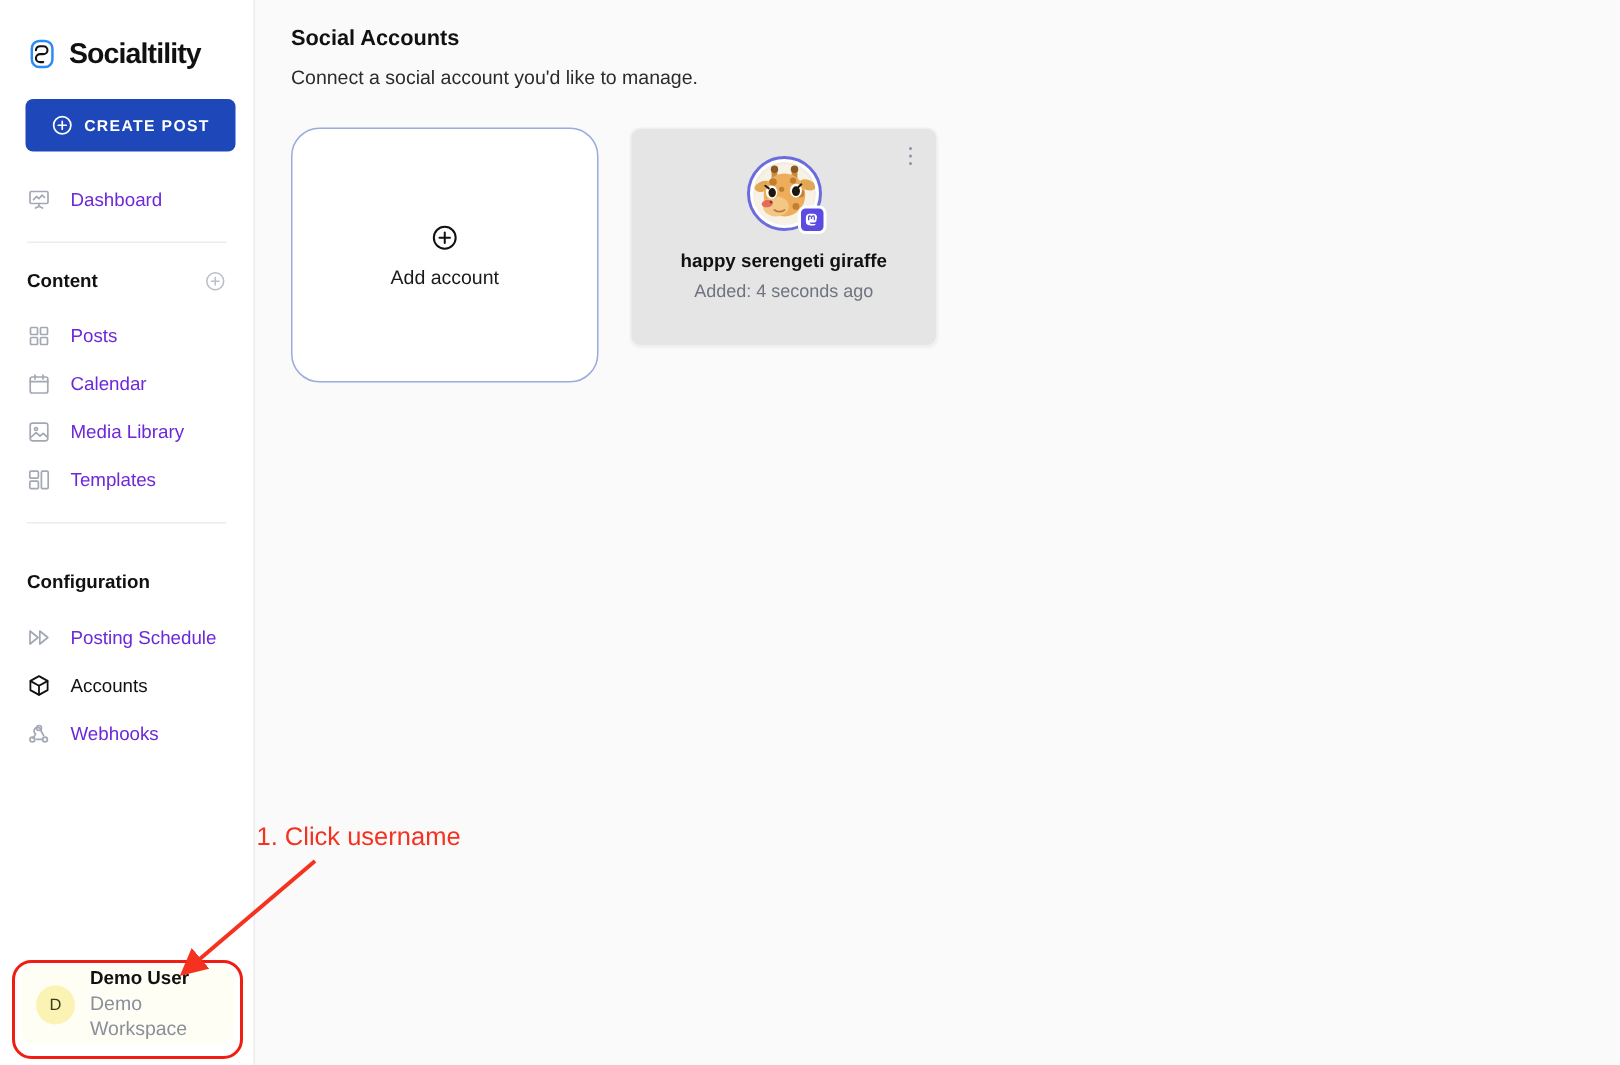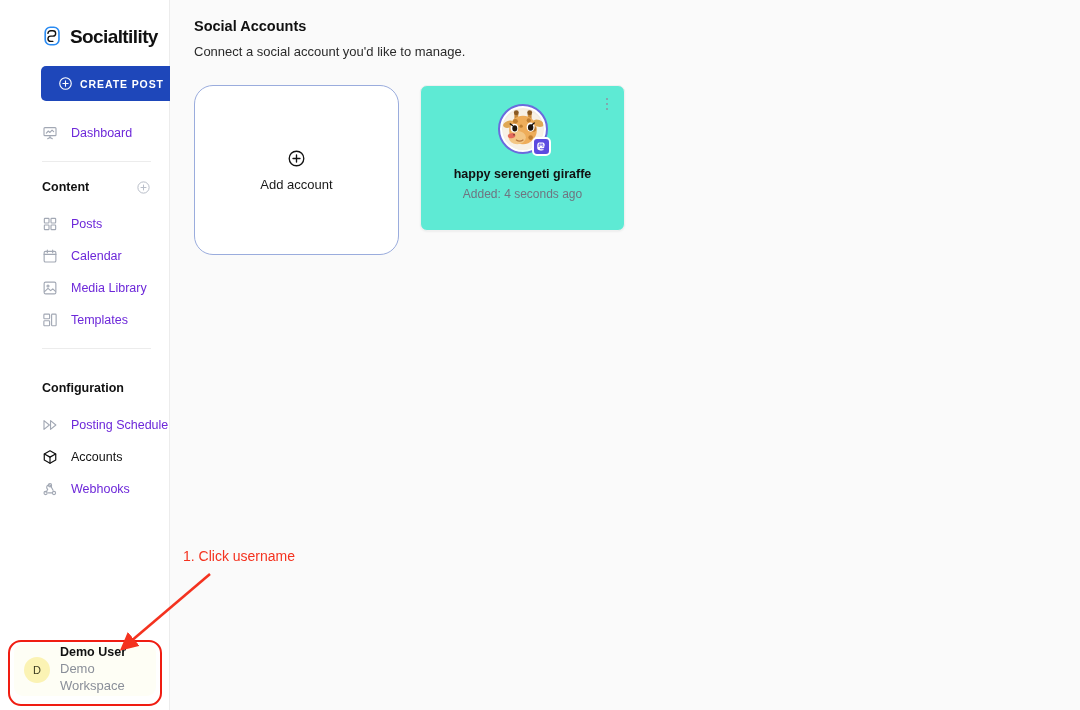--- a/index.html
+++ b/index.html
@@ -13,21 +13,20 @@
   }
   #app { position: relative; width: 1080px; height: 710px; display: flex; }
 
   
   #sidebar {
     width: 170px; height: 710px;
     background: #ffffff;
     border-right: 1px solid #ececec;
     position: relative;
     flex: 0 0 170px;
-    padding-left: 24px;
   }
   .logo-row {
     display: flex; align-items: center; gap: 6px;
     padding: 20px 0 0 18px;
     height: 52px;
   }
   .logo-mark { width: 22px; height: 22px; display:block; }
   .logo-text {
     font-size: 19px; font-weight: 700; letter-spacing: -0.6px;
     color: #111111; line-height: 1;
@@ -113,21 +112,21 @@
     background: #ffffff;
     display: flex; flex-direction: column;
     align-items: center; justify-content: center; gap: 9px;
     cursor: pointer;
   }
   .add-card .plusbig { width: 19px; height: 19px; display:block; }
   .add-card .lbl { font-size: 13px; color: #1a1a1a; }
 
   .acct-card {
     width: 205px; height: 146px;
-    background: #5eead4; border-radius: 7px;
+    background: #e5e5e5; border-radius: 7px;
     border: 1px solid #f0f0f0;
     box-shadow: 0 1px 2px rgba(0,0,0,0.05);
     position: relative;
     display: flex; flex-direction: column; align-items: center;
     padding-top: 18px;
   }
   .kebab {
     position: absolute; right: 9px; top: 8px;
     width: 16px; height: 20px; cursor: pointer;
     display: flex; flex-direction: column; align-items: center;
@@ -151,22 +150,22 @@
     display: flex; align-items: center; justify-content: center;
   }
   .mastodon-badge svg { width: 12px; height: 12px; display:block; }
 
   .acct-name { margin-top: 13px; font-size: 12.5px; font-weight: 700; color: #111111; }
   .acct-added { margin-top: 6px; font-size: 12px; color: #6f7480; }
 
   
   .annot-text {
     position: absolute; z-index: 45;
-    left: 183px; top: 548px;
-    color: #f4321f; font-size: 14px;
+    left: 171px; top: 548px;
+    color: #f4321f; font-size: 17px;
     font-family: "Liberation Sans", sans-serif;
     white-space: nowrap;
   }
   #annot-svg { position: absolute; left: 0; top: 0; width: 1080px; height: 710px; pointer-events: none; z-index: 44; }
 </style>
 </head>
 <body>
 
 <div id="app">
 

